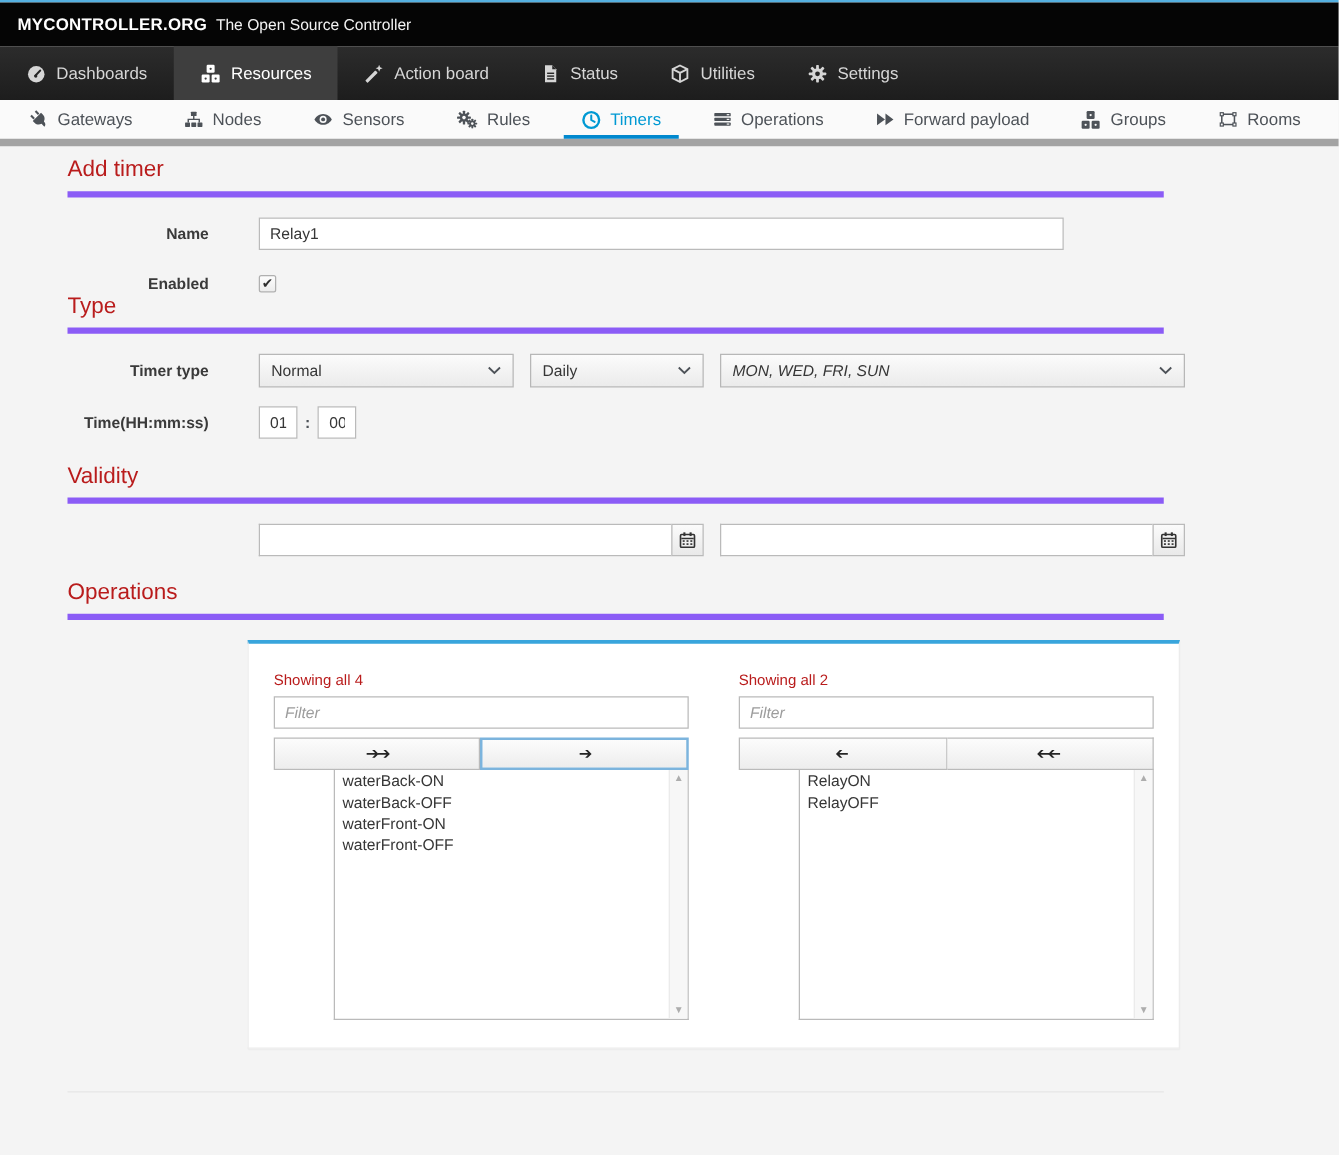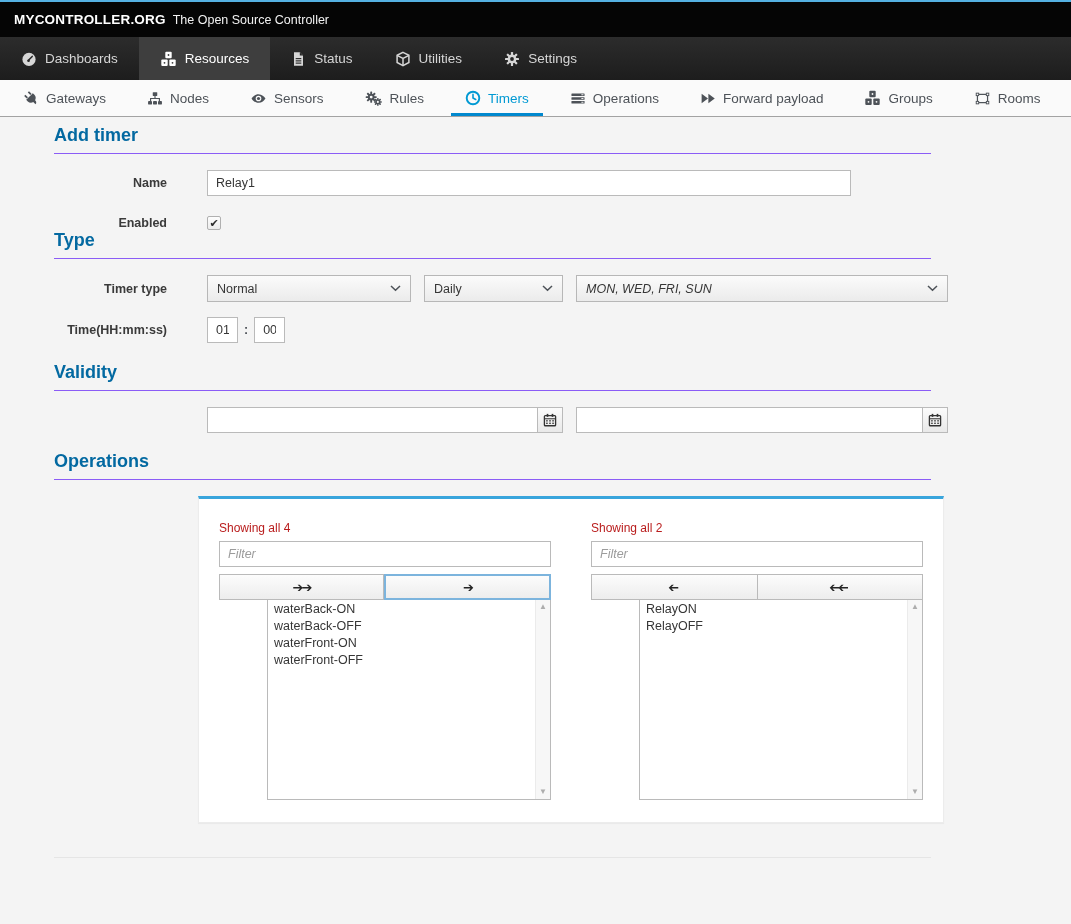--- a/index.html
+++ b/index.html
@@ -23,35 +23,35 @@
     display:flex; align-items:stretch;
   }
   .nav-item {
     display:flex; align-items:center; gap:8px; padding:0 21px;
     color:#d6d6d6; font-size:13.5px; cursor:pointer;justify-content:space-between;
   }
   .nav-item.active { background:#3e3e3e; color:#fff; }
   .nav-item svg { display:block; }
   
   .subnav {
-    height:37px; background:#fafafa; border-bottom:1px solid #a3a3a3;
+    height:37px; background:#fafafa; border-bottom:6px solid #a3a3a3;
     display:flex; align-items:stretch; padding-left:10px;
   }
   .subnav-item {
     display:flex; align-items:center; gap:7px; padding:0 14px; margin-right:13px;
     color:#4d5258; font-size:13.5px; cursor:pointer;
     border-bottom:3px solid transparent; padding-top:3px;
   }
   .subnav-item.active { color:#0099d3; border-bottom-color:#0088ce; }
   .subnav-item svg { display:block; }
   
   .content { padding:8px 0 0 54px; width:1017px; }
   .section-title {
-    font-size:18px; font-weight:700; color:#0369a1;
-    padding-bottom:7px; border-bottom:1px solid #8b5cf6;
+    font-size:18px; font-weight:400; color:#b91c1c;
+    padding-bottom:7px; border-bottom:5px solid #8b5cf6;
     width:877px;
   }
   .page-title { margin-bottom:2px; }
   .form-row {
     display:grid; grid-template-columns:113px 741px; column-gap:40px;
     align-items:center; margin-top:15px;
   }
   .form-row.top { margin-top:16px; }
   .control-label {
     text-align:right; font-weight:700; font-size:12.5px; color:#3a3a3a;
@@ -172,20 +172,29 @@
         <svg width="17" height="16" viewBox="0 0 16 16" fill="currentColor">
           <rect x="4.8" y="0.8" width="6.4" height="6.4" rx="1"></rect>
           <rect x="0.8" y="8.6" width="6.4" height="6.4" rx="1"></rect>
           <rect x="8.8" y="8.6" width="6.4" height="6.4" rx="1"></rect>
           <circle cx="8" cy="4" r="0.9" fill="#3e3e3e"></circle>
           <circle cx="4" cy="11.8" r="0.9" fill="#3e3e3e"></circle>
           <circle cx="12" cy="11.8" r="0.9" fill="#3e3e3e"></circle>
         </svg>
       </span>
     <span>Resources</span>
+  </div>
+  <div class="nav-item">
+    <span>
+        <svg width="16" height="16" viewBox="0 0 16 16" fill="currentColor">
+          <rect x="0.5" y="9.2" width="11.5" height="2.6" rx="0.5" transform="rotate(-45 6 10.5)"></rect>
+          <path d="M12.3 0.8l.8 2 2 .8-2 .8-.8 2-.8-2-2-.8 2-.8z"></path>
+        </svg>
+      </span>
+    <span>Action board</span>
   </div>
   <div class="nav-item">
     <span>
         <svg width="15" height="16" viewBox="0 0 16 16">
           <path fill="currentColor" d="M3.2 0.8h6.2l3.4 3.4v11H3.2z"></path>
           <path fill="#262626" d="M9.4 0.8l3.4 3.4H9.4z"></path>
           <rect x="5" y="7" width="6" height="1.2" fill="#262626"></rect>
           <rect x="5" y="9.4" width="6" height="1.2" fill="#262626"></rect>
           <rect x="5" y="11.8" width="6" height="1.2" fill="#262626"></rect>
         </svg>

